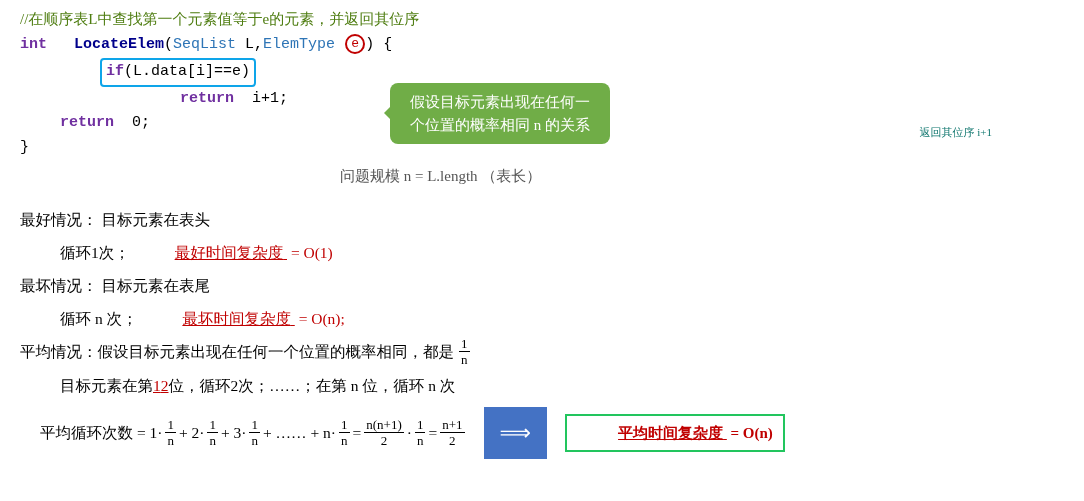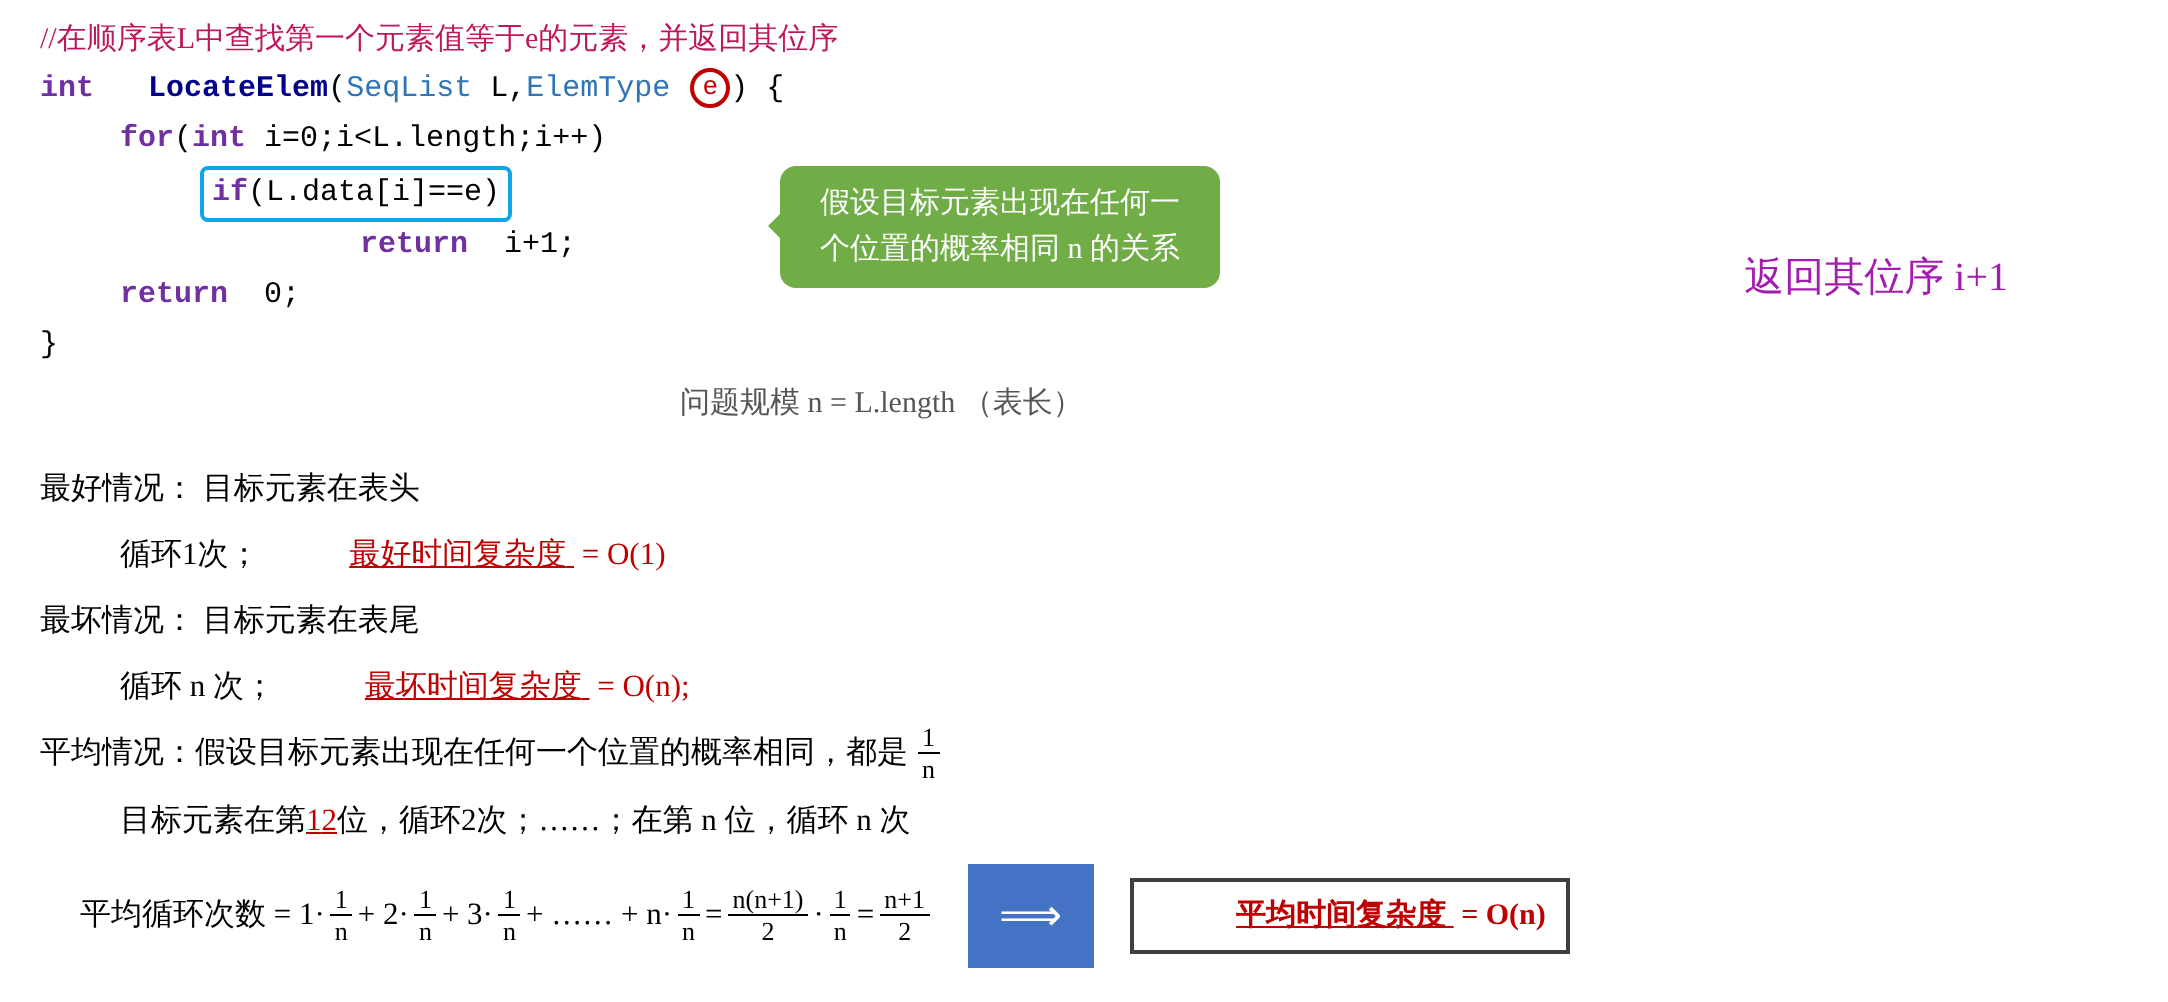--- a/index.html
+++ b/index.html
@@ -15,21 +15,21 @@
     }
 
     .code-section {
       margin-bottom: 18px;
       position: relative;
     }
 
     .code-comment {
       font-family: "SimSun", serif;
       font-size: 15px;
-      color: #be185d;
+      color: #4d7c0f;
       margin-bottom: 4px;
     }
 
     .code-block {
       font-family: "Courier New", Consolas, monospace;
       font-size: 15px;
       line-height: 1.65;
       position: relative;
     }
 
@@ -82,23 +82,23 @@
       position: absolute;
       left: -12px;
       top: 24px;
       border: 6px solid transparent;
       border-right-color: #70AD47;
     }
 
     .right-note {
       position: absolute;
       top: 90px;
-      right: 60px;
-      font-size: 20px;
-      color: #a21caf;
+      right: 72px;
+      font-size: 11px;
+      color: #0f766e;
       font-family: "SimSun", serif;
     }
 
     .problem-scale {
       margin-top: 6px;
       font-size: 15px;
       color: #555;
       font-family: "SimSun", serif;
       margin-left: 320px;
     }
@@ -117,21 +117,21 @@
     .red-text { color: #C00000; }
     .red-underline {
       color: #C00000;
       text-decoration: underline;
       text-decoration-color: #C00000;
       margin-left: 41px;
     }
 
     .complexity-box-blue {
       display: inline-block;
-      border: 2px solid #404040;
+      border: 2px solid #22c55e;
       padding: 2px 10px;
       color: #C00000;
       font-weight: bold;
       background: #fff;
       font-size: 15px;
     }
 
     .arrow-right {
       display: inline-block;
       background: #4472C4;
@@ -179,23 +179,20 @@
     //在顺序表L中查找第一个元素值等于e的元素，并返回其位序
   </div>
 
   <div class="code-block" style="position:relative;">
     <span class="code-line">
       <span class="kw-int">int</span>&nbsp;&nbsp;
       <span class="fn-name">LocateElem</span>(<span class="param-type">SeqList</span> L,<span class="param-type">ElemType</span>
       <span class="e-circle">e</span>) {
     </span>
 
-    <span class="code-line" style="margin-left:40px;">
-      <span class="kw-for">for</span>(<span class="kw-int">int</span> i=0;i&lt;L.length;i++)
-    </span>
 
     <span class="code-line" style="margin-left:80px;">
       <span class="highlight-box">
         <span class="kw-if">if</span>(L.data[i]==e)
       </span>
     </span>
 
     <span class="code-line" style="margin-left:160px;">
       <span class="kw-return">return</span>&nbsp;&nbsp;i+1;
     </span>

